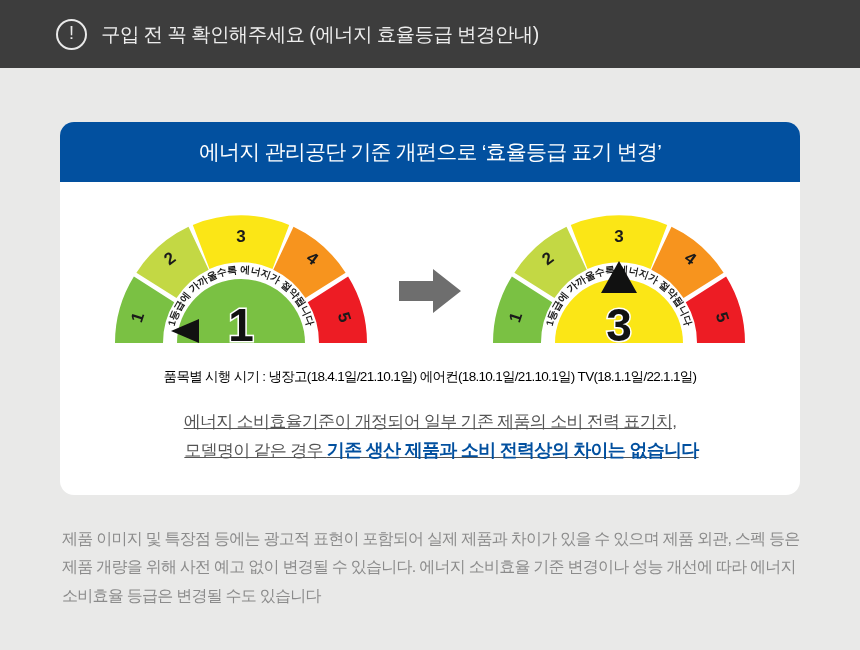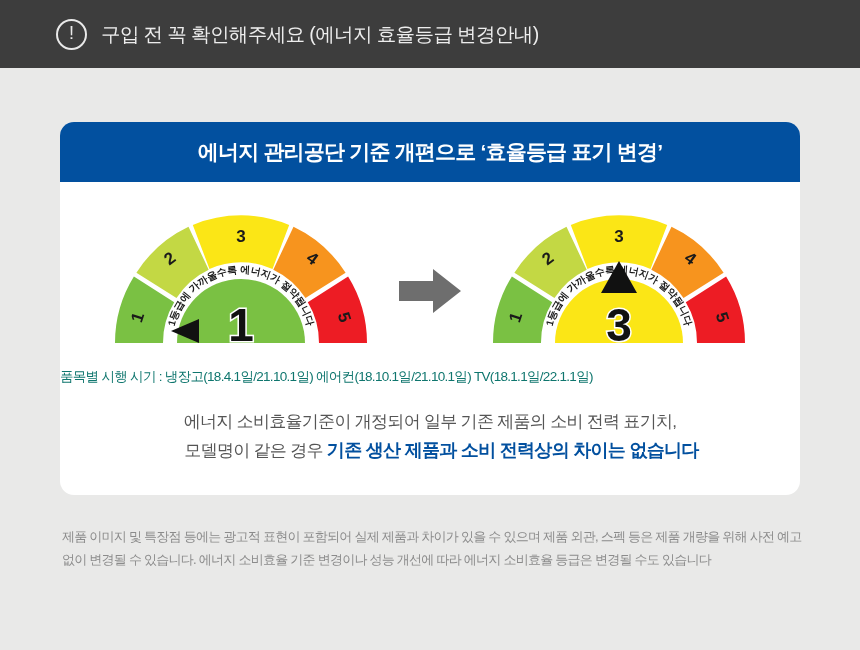--- a/index.html
+++ b/index.html
@@ -63,21 +63,21 @@
   .card-header {
     height: 60px;
     background: #02509f;
     display: flex;
     align-items: center;
     justify-content: center;
   }
   .card-header-title {
     color: #ffffff;
     font-size: 21px;
-    font-weight: 700;
+    font-weight: 400;
     letter-spacing: -0.8px;
     white-space: nowrap;
   }
   .card-body {
     padding: 26px 0 30px 0;
   }
 
   
   .gauge-row {
     display: flex;
@@ -95,54 +95,55 @@
 
   .big-arrow {
     width: 62px;
     height: 44px;
     flex: 0 0 auto;
     transform: translateY(10px);
   }
 
   
   .caption {
-    text-align: left;
-    color: #0f766e;
+    text-align: center;
+    color: #000000;
     font-size: 13.5px;
     letter-spacing: -0.7px;
     margin-top: 14px;
     white-space: nowrap;
   }
 
   
   .para {
     text-align: center;
     margin-top: 22px;
     line-height: 1.62;
     letter-spacing: -0.7px;
   }
   .para .line {
     font-size: 17px;
     color: #555555;
     white-space: nowrap;
+    text-decoration: underline;
   }
   .para .line.last { font-size: 17px; margin-left: 23px; }
   .para .hl {
     color: #02509f;
     font-weight: 700;
     font-size: 18px;
   }
 
   
   .disclaimer {
     position: absolute;
     left: 62px; top: 525px;
     width: 740px;
     color: #8b8b8b;
-    font-size: 13px;
+    font-size: 16px;
     line-height: 1.78;
     letter-spacing: -0.75px;
   }
 </style>
 </head>
 <body>
 
 <div class="topbar">
   <div class="warn-icon">
     <span>!</span>

